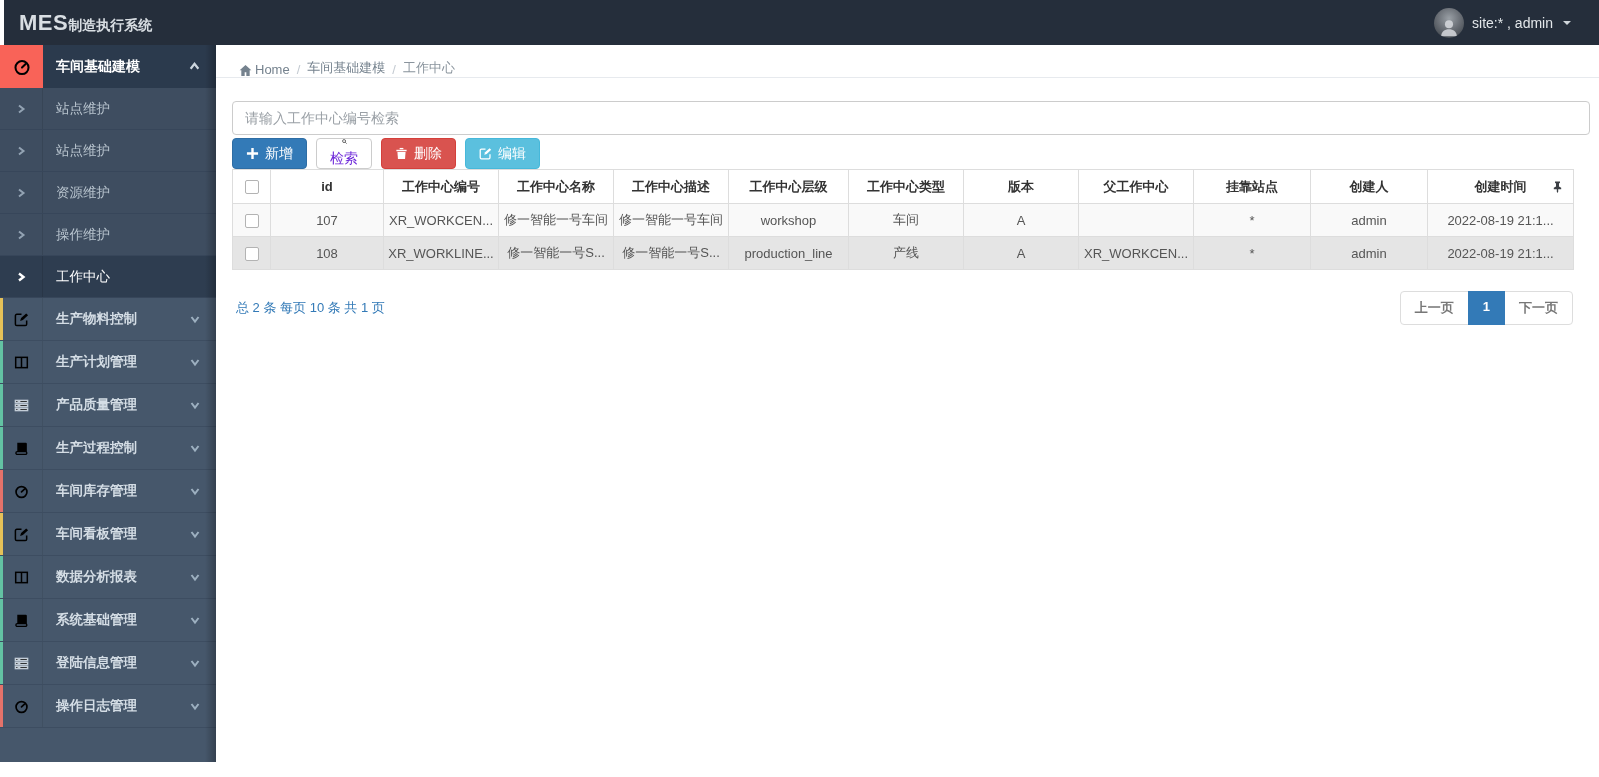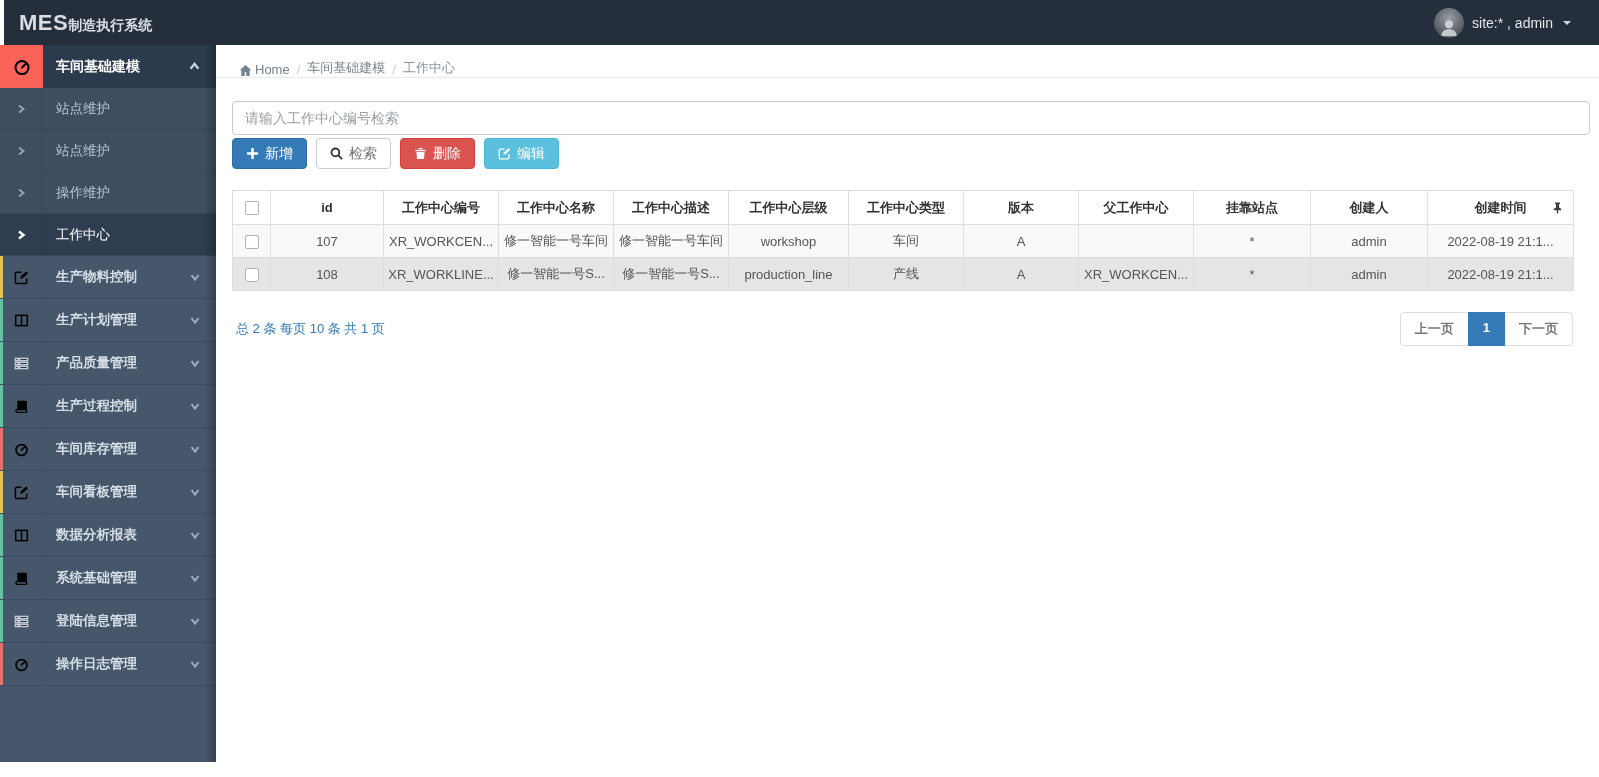--- a/index.html
+++ b/index.html
@@ -93,29 +93,29 @@
 
   .toolbar { margin-top:3px; display:flex; }
   .btn {
     height:31px; display:inline-flex; align-items:center; gap:6px;
     padding:0 13px; border-radius:4px; font-size:14px; cursor:pointer;
     margin-right:9px; border:1px solid transparent; font-family:inherit;
   }
   .btn svg { width:13px; height:13px; }
   .btn-primary { background:#337ab7; border-color:#2e6da4; color:#fff; }
   .btn-primary svg { fill:#fff; }
-  .btn-default { background:#fff; border-color:#ccc; color:#737373; }
+  .btn-default { background:#fff; border-color:#ccc; color:#6d28d9;flex-direction:column; }
   .btn-default svg { stroke:#333; fill:none; stroke-width:2; }
   .btn-danger { background:#d9534f; border-color:#d43f3a; color:#fff; }
   .btn-danger svg { fill:#fff; }
   .btn-info { background:#5bc0de; border-color:#46b8da; color:#fff; }
   .btn-info svg { stroke:#fff; fill:none; stroke-width:1.6; }
 
   
-  table.grid { border-collapse:collapse; margin-top:21px; table-layout:fixed; width:1341px; font-size:13px; }
+  table.grid { border-collapse:collapse; margin-top:0; table-layout:fixed; width:1341px; font-size:13px; }
   table.grid th, table.grid td { border:1px solid #ddd; text-align:center; overflow:hidden; white-space:nowrap; }
   table.grid th { height:34px; font-weight:bold; color:#333; background:#fff; position:relative; }
   table.grid td { height:33px; color:#555; background:#e5e5e5; }
   table.grid tr.odd td { background:#f9f9f9; }
   .cb {
     appearance:none; -webkit-appearance:none; width:14px; height:14px;
     border:1px solid #b3b3b3; border-radius:2px; background:#fff; cursor:pointer; vertical-align:middle;
   }
   .pin-icon { position:absolute; right:10px; top:50%; transform:translateY(-50%); }
   .pin-icon svg { width:11px; height:12px; fill:#3b3f44; }
@@ -235,20 +235,28 @@
       </span>
     <span class="lbl">站点维护</span>
   </div>
   <div class="submenu-item">
     <span class="icon-cell">
         <svg viewBox="0 0 10 10">
           <use href="#i-chev-right"></use>
         </svg>
       </span>
     <span class="lbl">站点维护</span>
+  </div>
+  <div class="submenu-item">
+    <span class="icon-cell">
+        <svg viewBox="0 0 10 10">
+          <use href="#i-chev-right"></use>
+        </svg>
+      </span>
+    <span class="lbl">资源维护</span>
   </div>
   <div class="submenu-item">
     <span class="icon-cell">
         <svg viewBox="0 0 10 10">
           <use href="#i-chev-right"></use>
         </svg>
       </span>
     <span class="lbl">操作维护</span>
   </div>
   <div class="submenu-item active">

